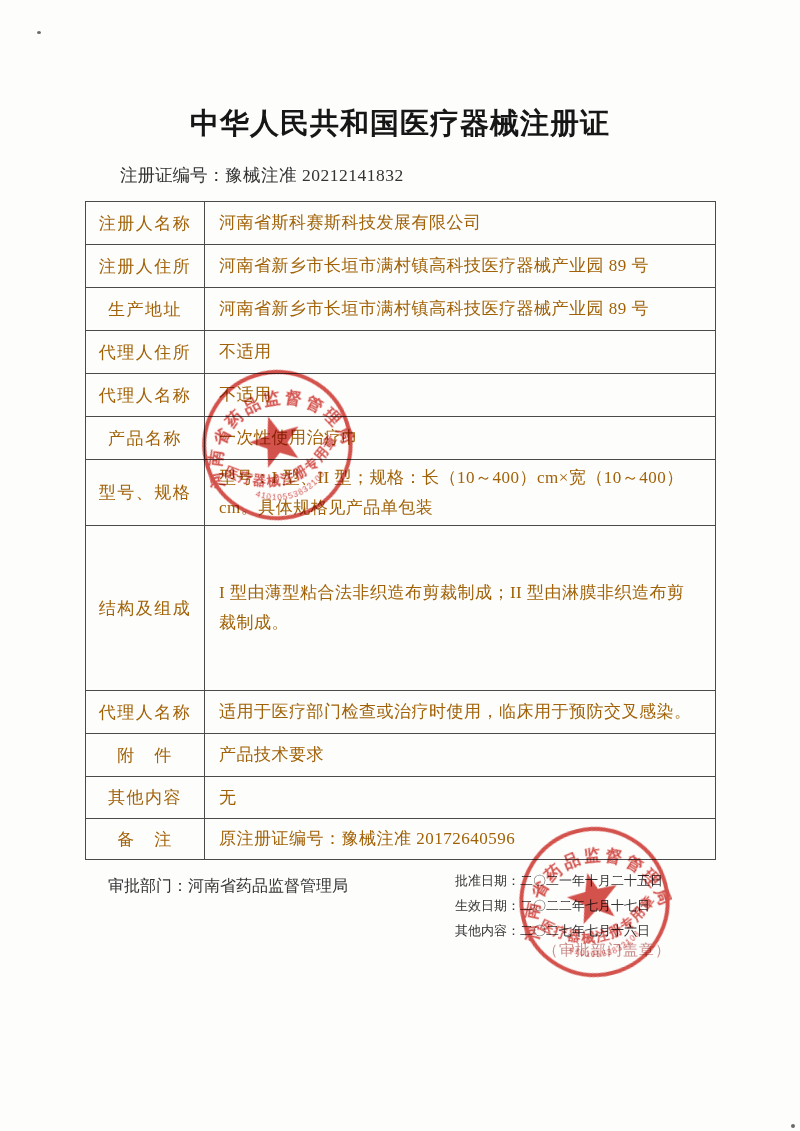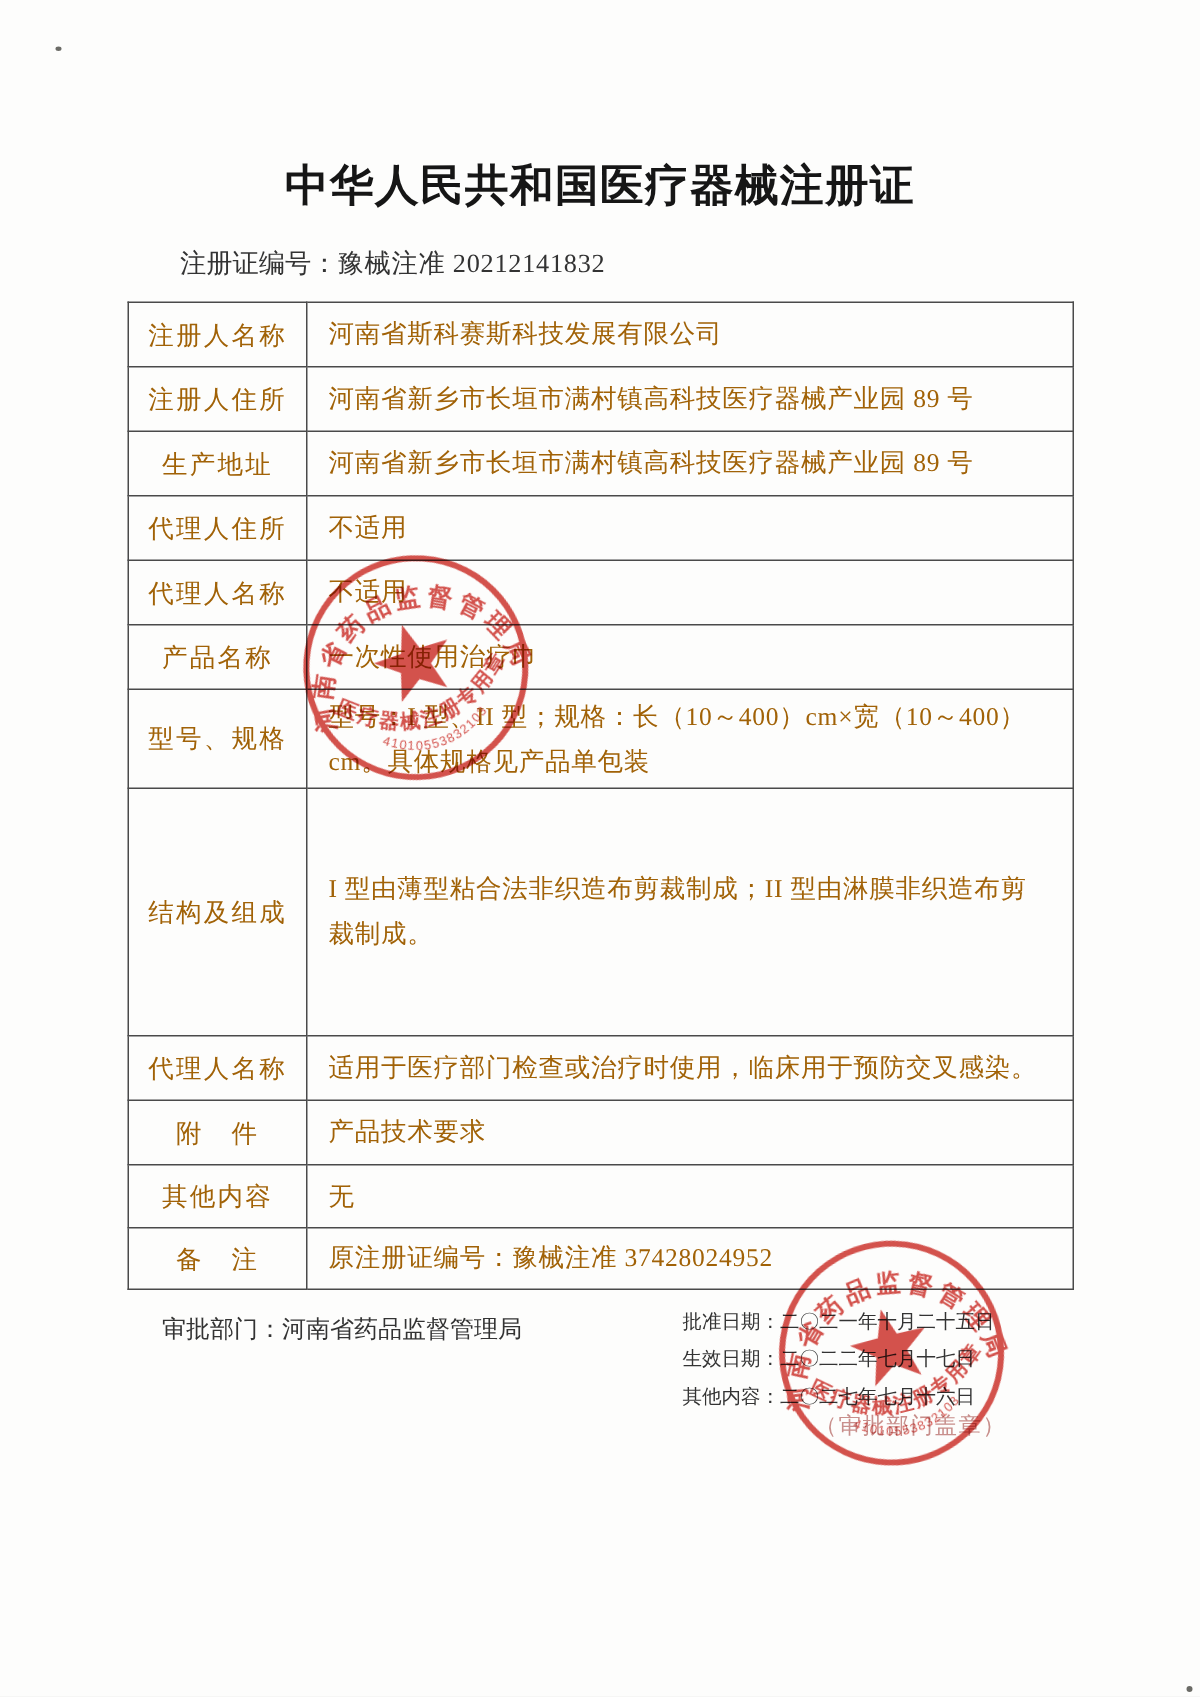--- a/index.html
+++ b/index.html
@@ -124,21 +124,21 @@
     <tr class="h-a">
       <td class="tl">附　件</td>
       <td class="tv">产品技术要求</td>
     </tr>
     <tr class="h-d">
       <td class="tl">其他内容</td>
       <td class="tv">无</td>
     </tr>
     <tr class="h-e">
       <td class="tl">备　注</td>
-      <td class="tv">原注册证编号：豫械注准 37428024952</td>
+      <td class="tv">原注册证编号：豫械注准 20172640596</td>
     </tr>
   </tbody>
     </table>
 
   <div class="footer-left">
     <span>审批部门：</span><span>河南省药品监督管理局</span>
   </div>
 
   <div class="dates">
     <div><span>批准日期：</span><span>二〇二一年十月二十五日</span></div>

